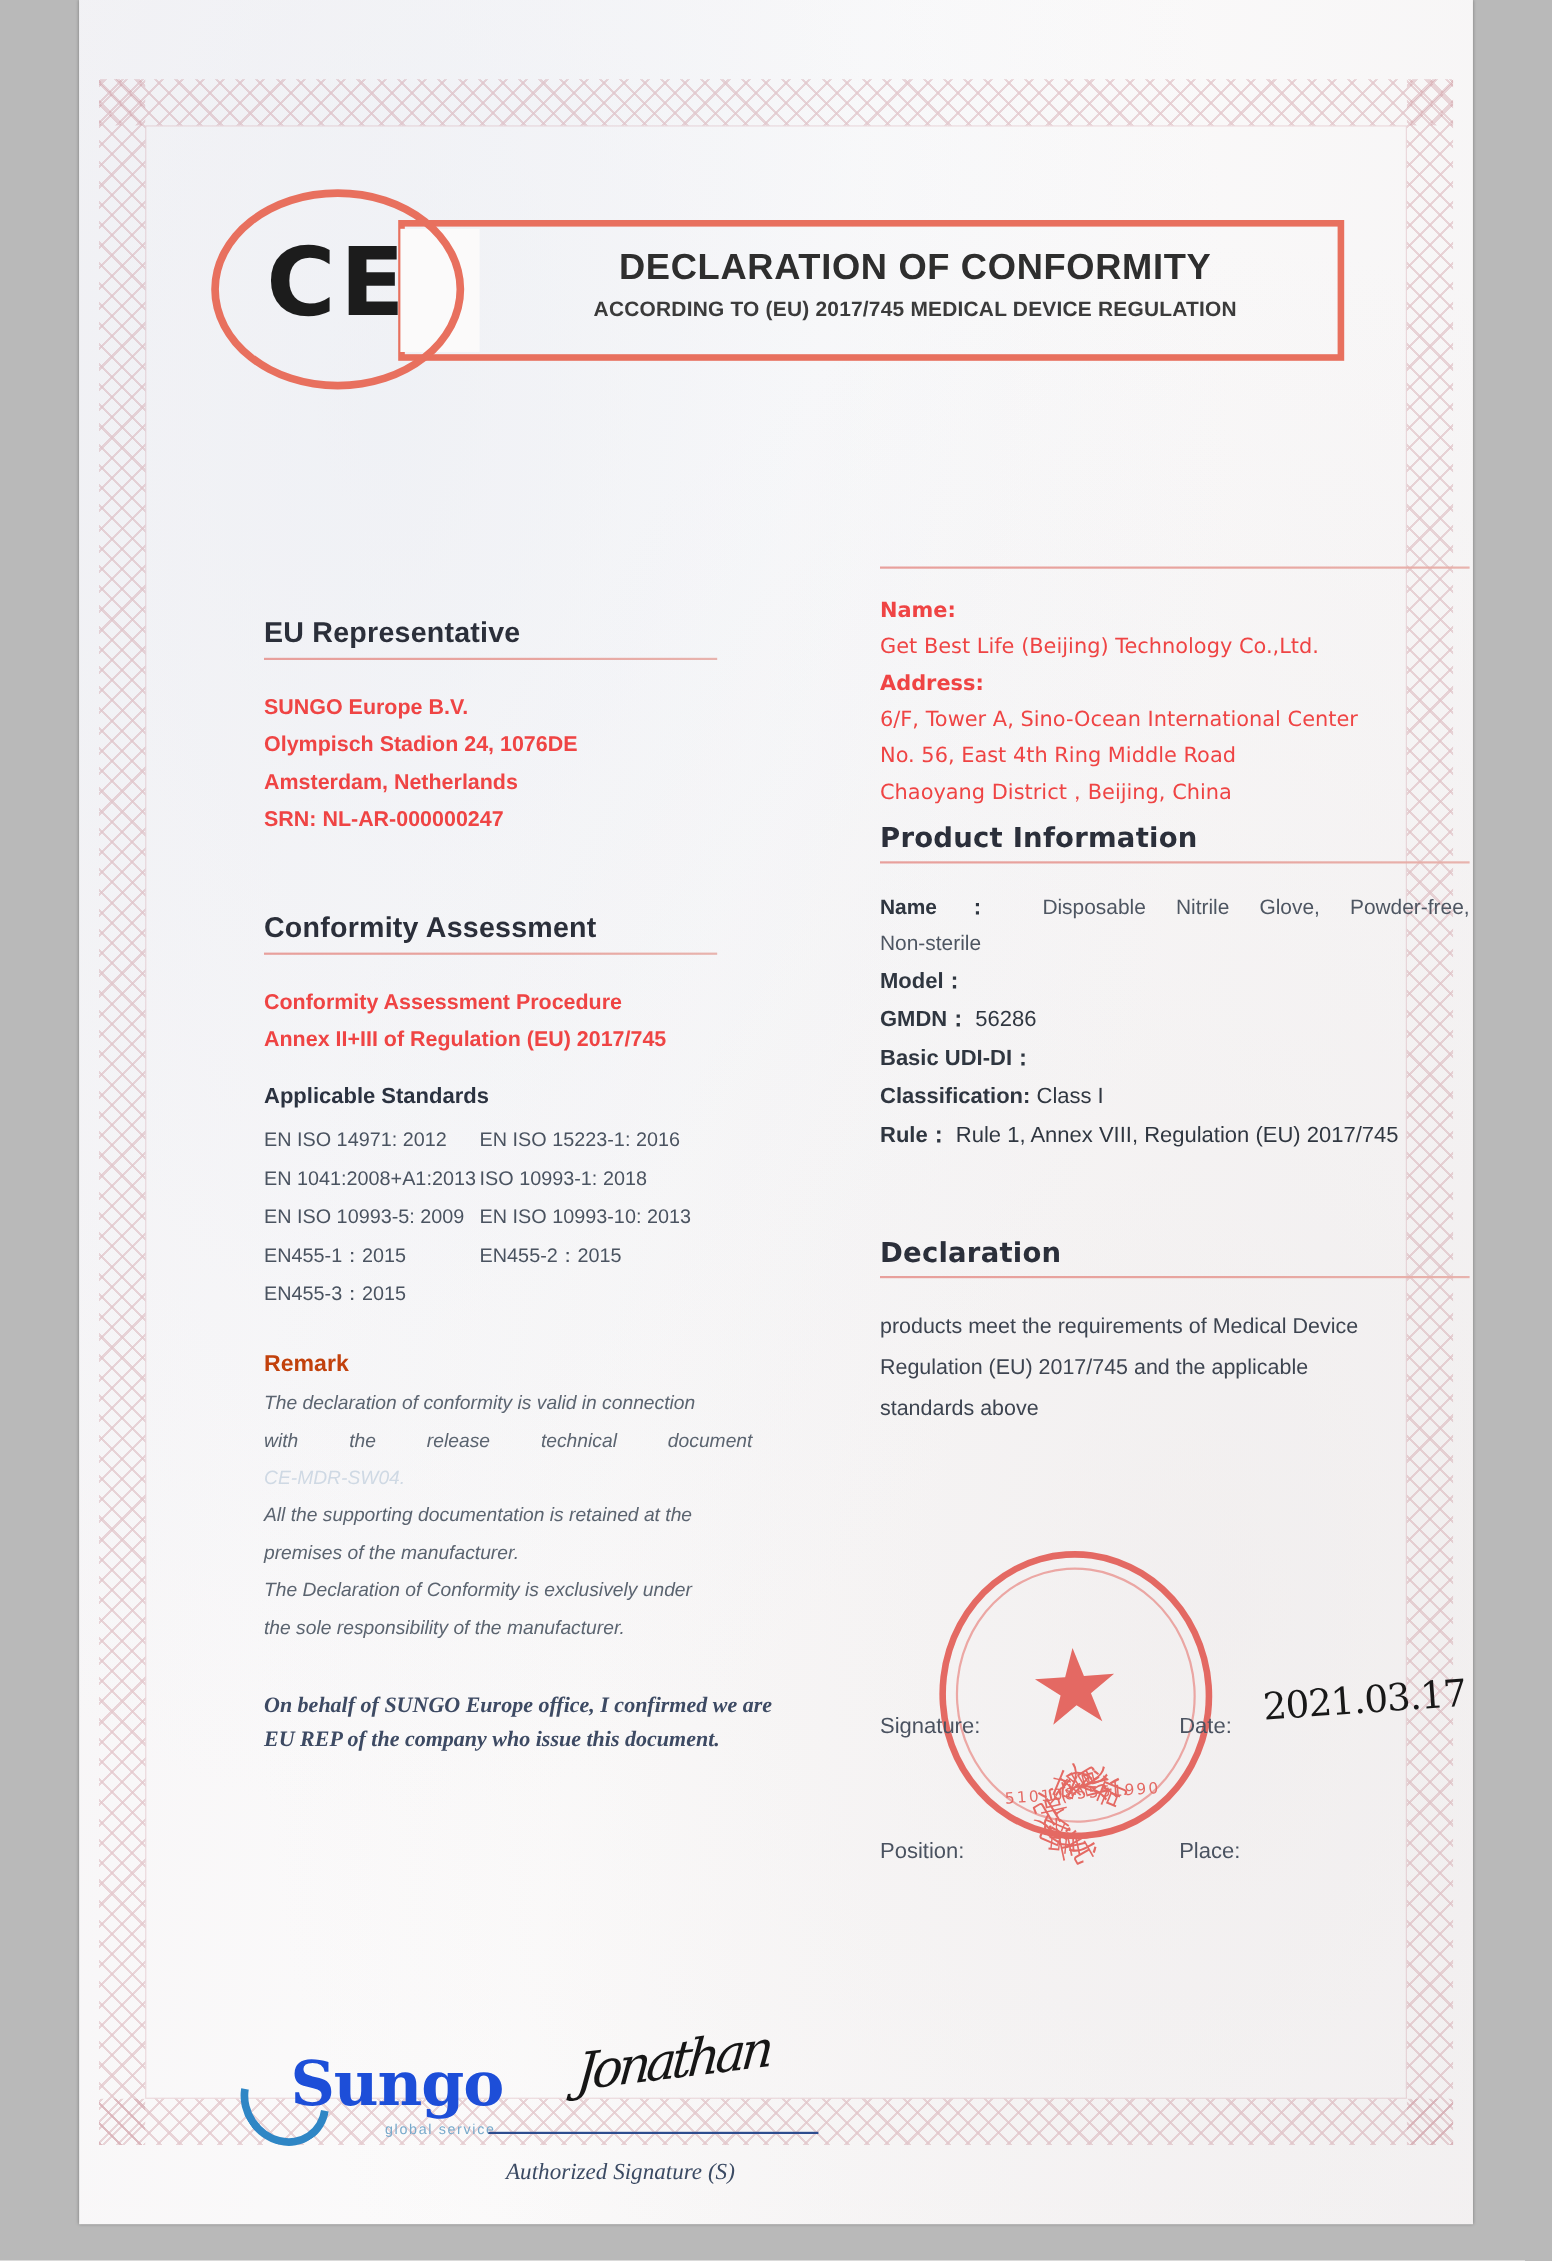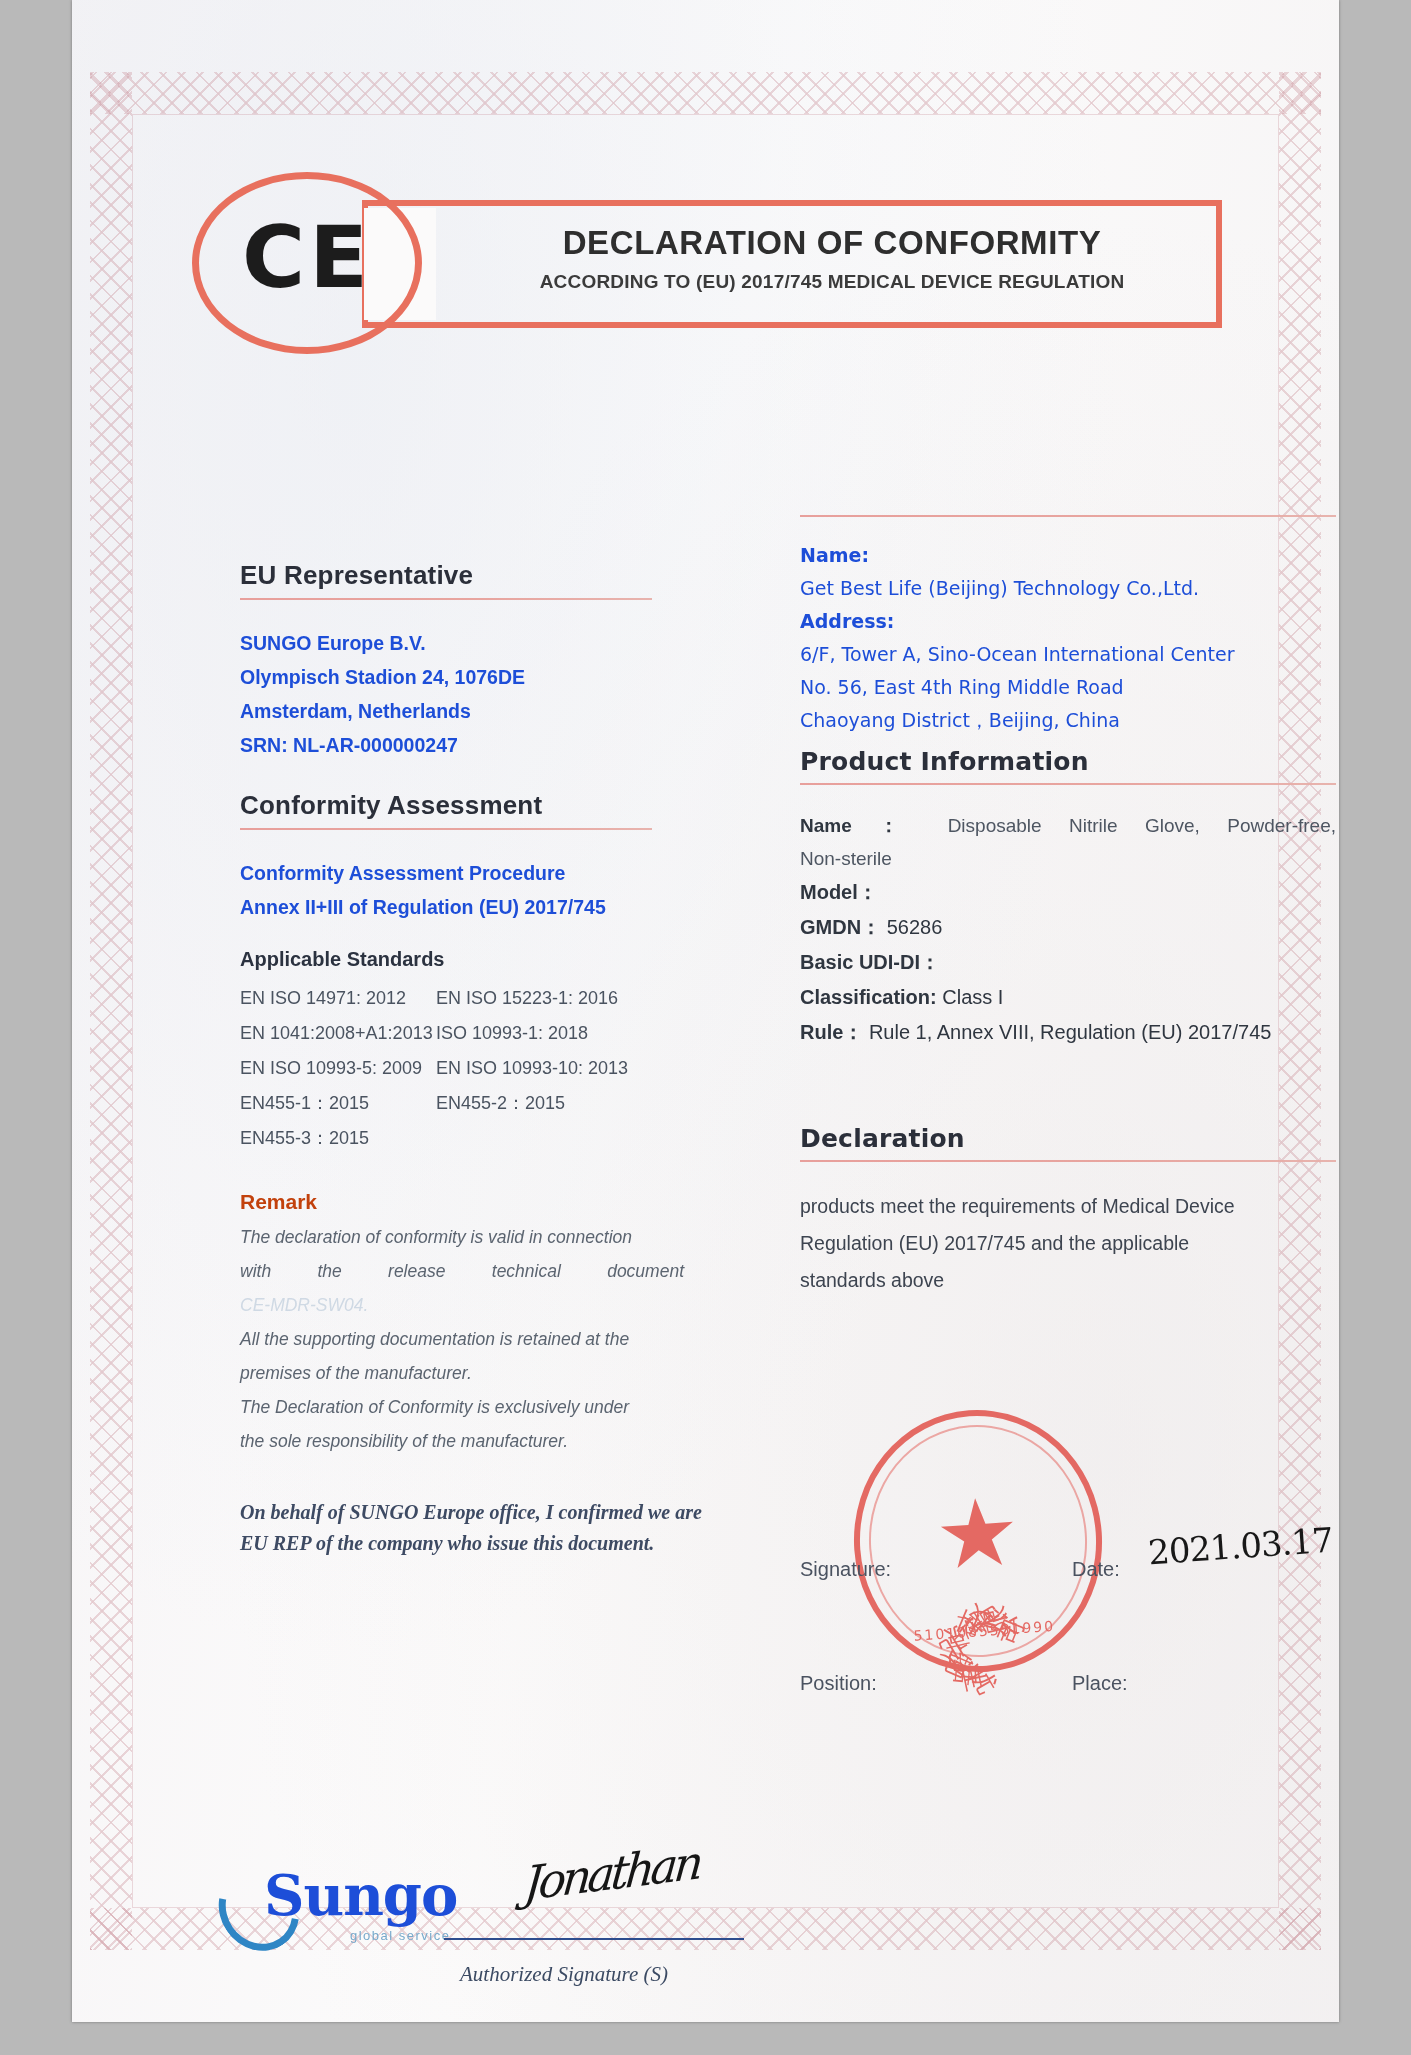--- a/index.html
+++ b/index.html
@@ -149,21 +149,21 @@
     opacity: .95;
   }
   .rule.short { width: 412px; }
   .rule.full  { width: 536px; }
 
   
   .blk { margin-top: 26px; }
   .line {
     font-family: "Liberation Sans", sans-serif;
     font-size: 19.5px;
-    color: #1d4ed8;
+    color: #ef4444;
     line-height: 34px;
     white-space: nowrap;
   }
   .line.b  { font-weight: 700; }
   .line.dj { font-family: "DejaVu Sans", sans-serif; font-size: 19px; line-height: 33px; }
   .line.dj.b { font-weight: 700; }
 
   .sublabel {
     font-family: "Liberation Sans", sans-serif;
     font-weight: 700;
@@ -400,21 +400,21 @@
       <div class="sec-head">EU Representative</div>
       <div class="rule short"></div>
       <div class="blk">
         <div class="line b">SUNGO Europe B.V.</div>
         <div class="line b">Olympisch Stadion 24, 1076DE</div>
         <div class="line b">Amsterdam, Netherlands</div>
         <div class="line b">SRN: NL-AR-000000247</div>
       </div>
     </div>
 
-    <div style="margin-top:28px">
+    <div style="margin-top:66px">
       <div class="sec-head">Conformity Assessment</div>
       <div class="rule short"></div>
       <div class="blk">
         <div class="line b">Conformity Assessment Procedure</div>
         <div class="line b">Annex II+III of Regulation (EU) 2017/745</div>
       </div>
       <div class="sublabel">Applicable Standards</div>
       <div id="standards">
         <div class="std-row">
           <div class="std-cell c1">EN ISO 14971: 2012</div>

